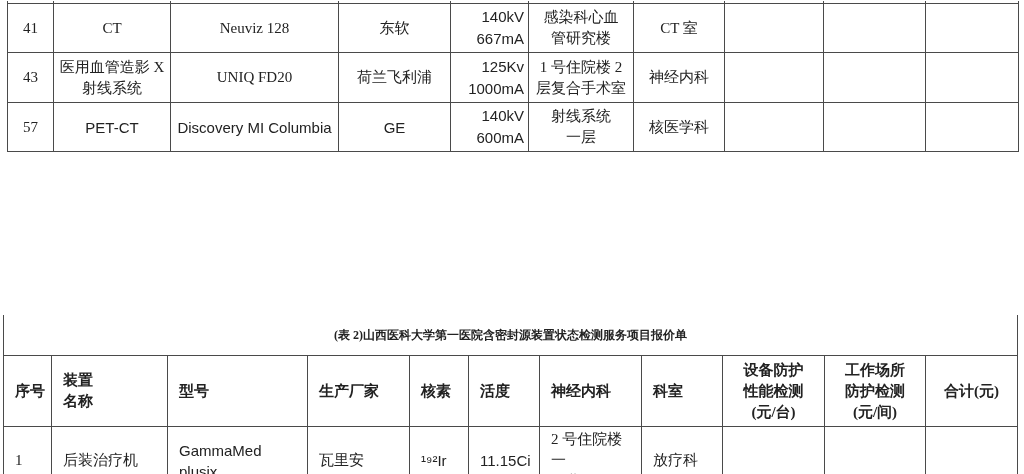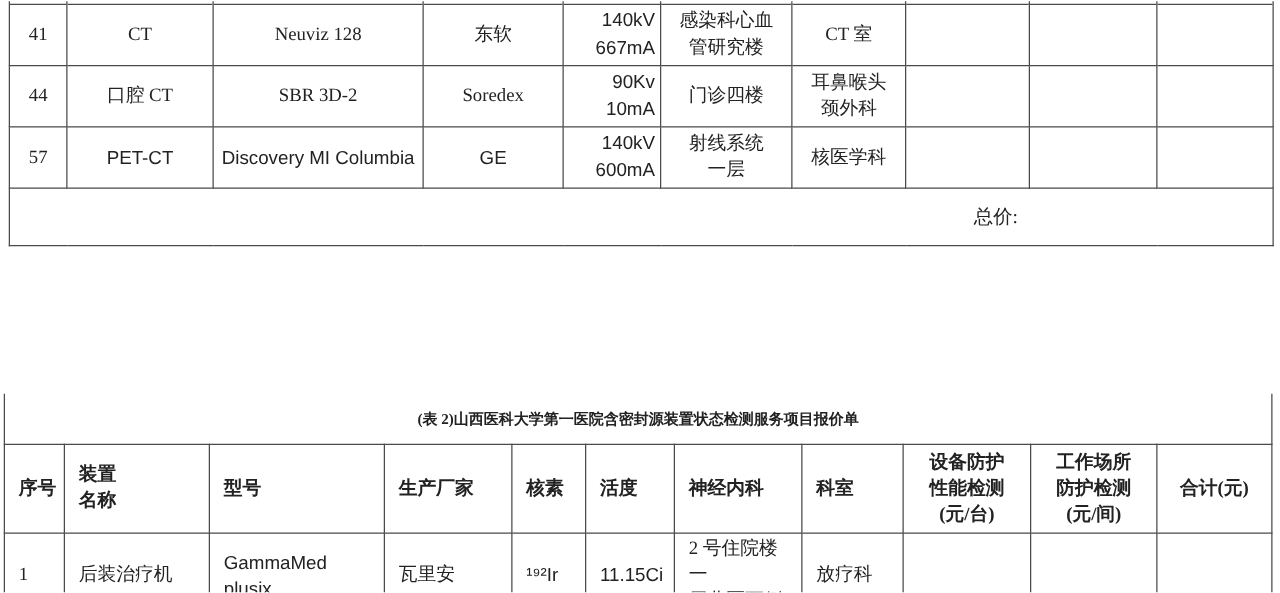--- a/index.html
+++ b/index.html
@@ -70,50 +70,48 @@
           <td>东软</td>
           <td class="sans kv">140kV
 667mA</td>
           <td>感染科心血
 管研究楼</td>
           <td>CT 室</td>
           <td></td>
           <td></td>
           <td></td>
         </tr>
-        <tr class="r3">
-          <td>44</td>
-          <td>口腔 CT</td>
-          <td>SBR 3D-2</td>
-          <td>Soredex</td>
-          <td class="sans kv">90Kv
-10mA</td>
-          <td>门诊四楼</td>
-          <td>耳鼻喉头
-颈外科</td>
+        <tr class="r2">
+          <td>43</td>
+          <td>医用血管造影 X
+射线系统</td>
+          <td>UNIQ FD20</td>
+          <td>荷兰飞利浦</td>
+          <td class="sans kv">125Kv
+1000mA</td>
+          <td>1 号住院楼 2
+层复合手术室</td>
+          <td>神经内科</td>
           <td></td>
           <td></td>
           <td></td>
         </tr>
         <tr class="r4">
           <td>57</td>
           <td class="sans">PET-CT</td>
           <td class="sans">Discovery MI Columbia</td>
           <td class="sans">GE</td>
           <td class="sans kv">140kV
 600mA</td>
           <td>射线系统
 一层</td>
           <td>核医学科</td>
           <td></td>
           <td></td>
           <td></td>
-        </tr>
-        <tr class="rtotal">
-          <td colspan="10" class="total">总价:</td>
         </tr>
       </tbody>
   </table>
 
   <table id="t2">
     <colgroup>
       <col style="width:48px">
         <col style="width:116px">
         <col style="width:140px">
       <col style="width:102px">

